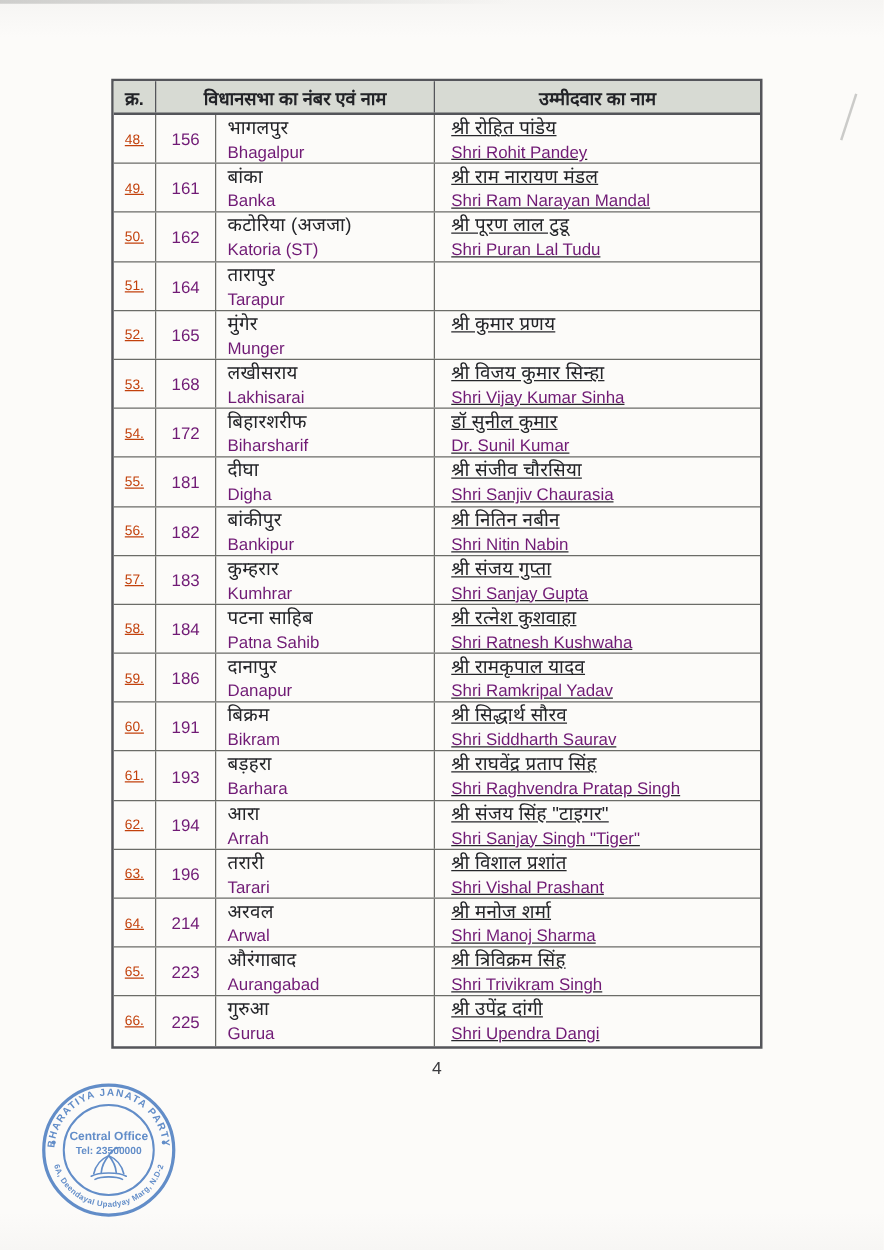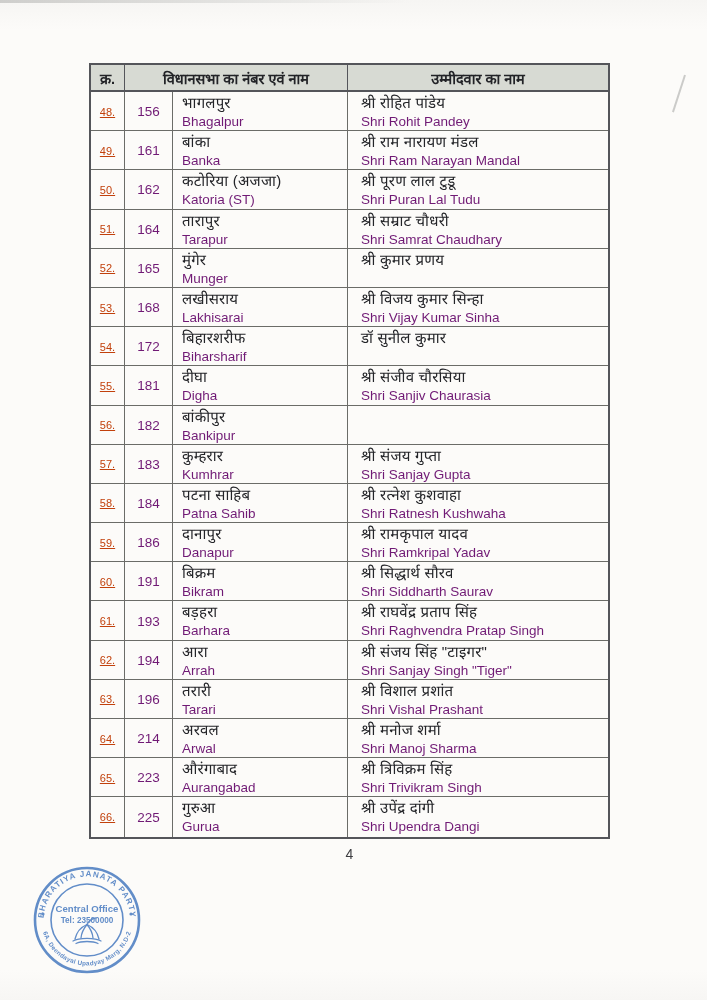--- a/index.html
+++ b/index.html
@@ -29,21 +29,21 @@
   .th.c-const { grid-column:2 / 4; }
   .th.c-sr, .th.c-const { border-right:1.5px solid #54555a; }
   .trow { height:39.2px; border-bottom:1px solid #6b6c68; }
   .trow:last-child { border-bottom:none; }
   .td { padding-top:1px; overflow:hidden; }
   .td.c-sr { display:flex; align-items:center; justify-content:center;
     font-size:11px; color:#c2410c; border-right:1px solid #6b6c68;text-decoration:underline; }
   .td.c-no { display:flex; align-items:center; justify-content:center;
     font-size:13.5px; color:#701a75; border-right:1px solid #6b6c68; }
   .td.c-name { padding-left:9px; border-right:1px solid #6b6c68; }
-  .td.c-cand { padding-left:13px; }
+  .td.c-cand { padding-left:13px;text-decoration:underline; }
   .hi { font-size:15px; line-height:20px; color:#232428; letter-spacing:.2px; }
   .en { font-size:13.5px; line-height:17px; color:#701a75; }
 
   
   .page-number { position:absolute; left:89px; top:846px; width:521px;
     text-align:center; font-size:14px; color:#3c3c40; }
 
   
   .stamp { position:absolute; left:29px; top:862px; opacity:.88; }
   .stamp .ring { fill:none; stroke:#4d7ec2; stroke-width:2.6px; }
@@ -111,24 +111,20 @@
     </div>
   </div>
 
   <div class="trow">
     <div class="td c-sr">51.</div>
     <div class="td c-no">164</div>
     <div class="td c-name">
       <div class="hi">तारापुर</div>
       <div class="en">Tarapur</div>
     </div>
-    <div class="td c-cand">
-      <div class="hi">श्री सम्राट चौधरी</div>
-      <div class="en">Shri Samrat Chaudhary</div>
-    </div>
   </div>
 
   <div class="trow">
     <div class="td c-sr">52.</div>
     <div class="td c-no">165</div>
     <div class="td c-name">
       <div class="hi">मुंगेर</div>
       <div class="en">Munger</div>
     </div>
     <div class="td c-cand">
@@ -151,20 +147,21 @@
 
   <div class="trow">
     <div class="td c-sr">54.</div>
     <div class="td c-no">172</div>
     <div class="td c-name">
       <div class="hi">बिहारशरीफ</div>
       <div class="en">Biharsharif</div>
     </div>
     <div class="td c-cand">
       <div class="hi">डॉ सुनील कुमार</div>
+      <div class="en">Dr. Sunil Kumar</div>
     </div>
   </div>
 
   <div class="trow">
     <div class="td c-sr">55.</div>
     <div class="td c-no">181</div>
     <div class="td c-name">
       <div class="hi">दीघा</div>
       <div class="en">Digha</div>
     </div>
@@ -173,20 +170,24 @@
       <div class="en">Shri Sanjiv Chaurasia</div>
     </div>
   </div>
 
   <div class="trow">
     <div class="td c-sr">56.</div>
     <div class="td c-no">182</div>
     <div class="td c-name">
       <div class="hi">बांकीपुर</div>
       <div class="en">Bankipur</div>
+    </div>
+    <div class="td c-cand">
+      <div class="hi">श्री नितिन नबीन</div>
+      <div class="en">Shri Nitin Nabin</div>
     </div>
   </div>
 
   <div class="trow">
     <div class="td c-sr">57.</div>
     <div class="td c-no">183</div>
     <div class="td c-name">
       <div class="hi">कुम्हरार</div>
       <div class="en">Kumhrar</div>
     </div>

